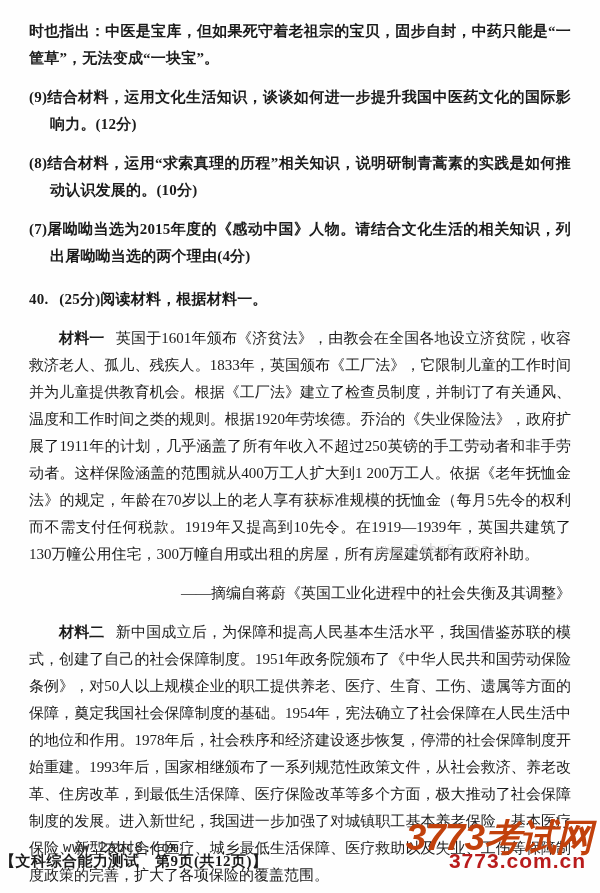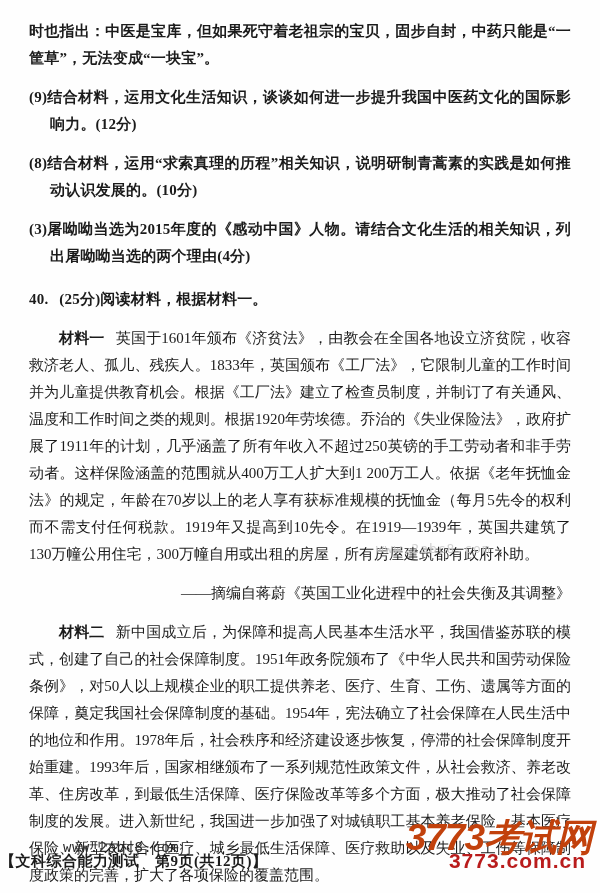--- a/index.html
+++ b/index.html
@@ -93,21 +93,21 @@
 </head>
 <body>
 
 <div class="page">
   <div class="content">
 
     <p class="intro-para">时也指出：中医是宝库，但如果死守着老祖宗的宝贝，固步自封，中药只能是“一筐草”，无法变成“一块宝”。</p>
 
     <p class="subq">(9)结合材料，运用文化生活知识，谈谈如何进一步提升我国中医药文化的国际影响力。(12分)</p>
     <p class="subq">(8)结合材料，运用“求索真理的历程”相关知识，说明研制青蒿素的实践是如何推动认识发展的。(10分)</p>
-    <p class="subq">(3)屠呦呦当选为2015年度的《感动中国》人物。请结合文化生活的相关知识，列出屠呦呦当选的两个理由(4分)</p>
+    <p class="subq">(7)屠呦呦当选为2015年度的《感动中国》人物。请结合文化生活的相关知识，列出屠呦呦当选的两个理由(4分)</p>
 
     <p class="q-heading"><span class="q-number">40.</span><span>(25分)阅读材料，根据材料一。</span></p>
 
     <p class="material-para"><span class="material-label">材料一</span><span>英国于1601年颁布《济贫法》，由教会在全国各地设立济贫院，收容救济老人、孤儿、残疾人。1833年，英国颁布《工厂法》，它限制儿童的工作时间并为儿童提供教育机会。根据《工厂法》建立了检查员制度，并制订了有关通风、温度和工作时间之类的规则。根据1920年劳埃德。乔治的《失业保险法》，政府扩展了1911年的计划，几乎涵盖了所有年收入不超过250英镑的手工劳动者和非手劳动者。这样保险涵盖的范围就从400万工人扩大到1 200万工人。依据《老年抚恤金法》的规定，年龄在70岁以上的老人享有获标准规模的抚恤金（每月5先令的权利而不需支付任何税款。1919年又提高到10先令。在1919—1939年，英国共建筑了130万幢公用住宅，300万幢自用或出租的房屋，所有房屋建筑都有政府补助。</span></p>
 
     <p class="source-line">——摘编自蒋蔚《英国工业化进程中的社会失衡及其调整》</p>
 
     <p class="material-para"><span class="material-label">材料二</span><span>新中国成立后，为保障和提高人民基本生活水平，我国借鉴苏联的模式，创建了自己的社会保障制度。1951年政务院颁布了《中华人民共和国劳动保险条例》，对50人以上规模企业的职工提供养老、医疗、生育、工伤、遗属等方面的保障，奠定我国社会保障制度的基础。1954年，宪法确立了社会保障在人民生活中的地位和作用。1978年后，社会秩序和经济建设逐步恢复，停滞的社会保障制度开始重建。1993年后，国家相继颁布了一系列规范性政策文件，从社会救济、养老改革、住房改革，到最低生活保障、医疗保险改革等多个方面，极大推动了社会保障制度的发展。进入新世纪，我国进一步加强了对城镇职工基本养老保险、基本医疗保险、新型农村合作医疗、城乡最低生活保障、医疗救助以及失业、工伤等保障制度政策的完善，扩大了各项保险的覆盖范围。</span></p>
 
 

